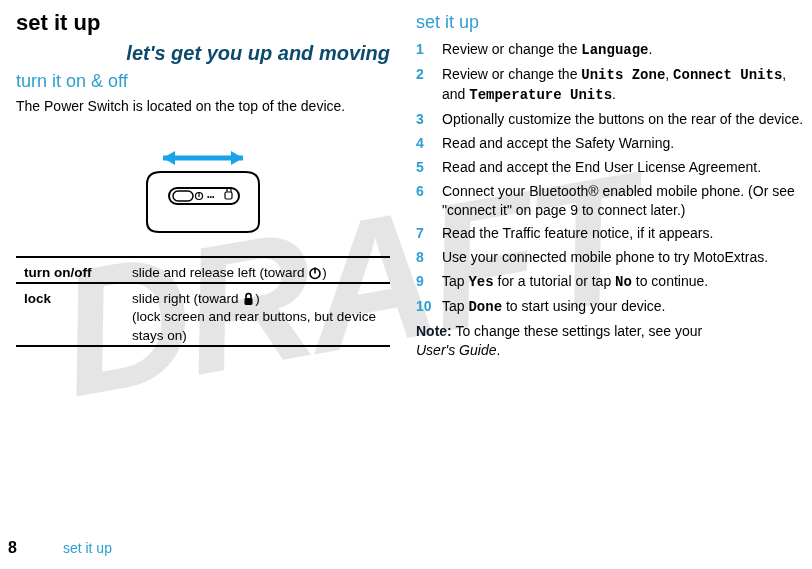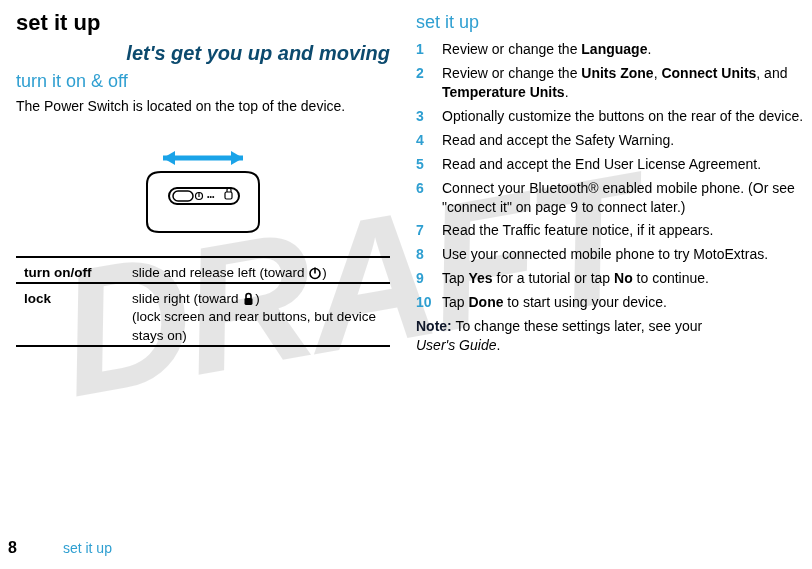--- a/index.html
+++ b/index.html
@@ -99,21 +99,21 @@
     line-height: 1.35;
   }
   ol.steps li .num {
     color: #2f9fd1;
     font-weight: 700;
     width: 26px;
     flex-shrink: 0;
     font-size: 14px;
   }
   ol.steps li .txt { flex: 1; }
-  .b { font-weight: 800; font-family: Liberation Sans, sans-serif; font-stretch: condensed; }
+  .b { font-weight: 800; font-family: Liberation Mono, monospace; font-stretch: condensed; }
   .note-label { color: #0f172a; font-weight: 700; }
   .guide-italic { font-style: italic; }
   .footer {
     position: absolute;
     left: 0;
     bottom: 12px;
     display: flex;
     align-items: baseline;
     gap: 46px;
     padding-left: 8px;

